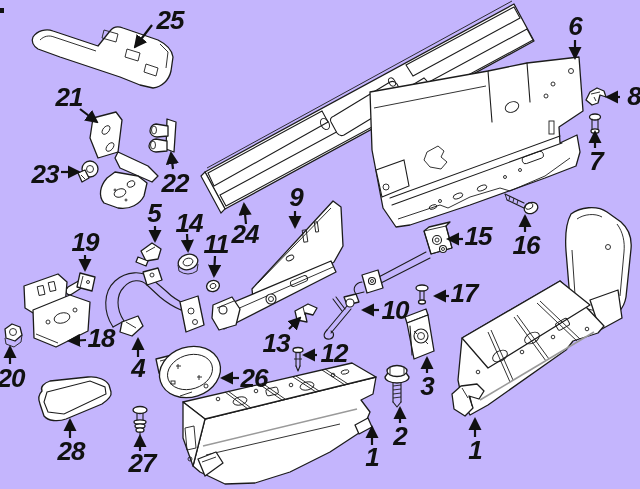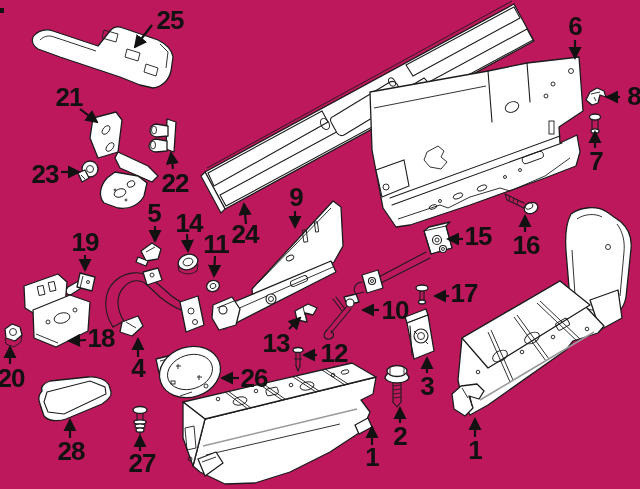--- a/index.html
+++ b/index.html
@@ -1,16 +1,16 @@
 <!DOCTYPE html>
 <html><head>
 <meta charset="utf-8">
 <style>
   html,body{margin:0;padding:0;background:#fff;}
-  #canvas{position:relative;width:640px;height:489px;background:#be185d;overflow:hidden;}
+  #canvas{position:relative;width:640px;height:489px;background:#c4b5fd;overflow:hidden;font-style:italic;}
   svg{display:block;}
   .co{font-family:"Liberation Sans",sans-serif;font-weight:700;font-size:26px;fill:#111;text-anchor:middle;letter-spacing:-1px;}
   .p{fill:#ffffff;stroke:#1c1c1c;stroke-width:1.3;stroke-linejoin:round;stroke-linecap:round;}
   .ln{fill:none;stroke:#1c1c1c;stroke-width:1.1;stroke-linejoin:round;stroke-linecap:round;}
   .tn{fill:none;stroke:#1c1c1c;stroke-width:0.9;}
   .gy{fill:none;stroke:#9a9a9a;stroke-width:1.6;}
   .hl{fill:#ffffff;stroke:#1c1c1c;stroke-width:1.1;}
   .ar{stroke:#111;stroke-width:2.2;}
 </style>
 </head>

